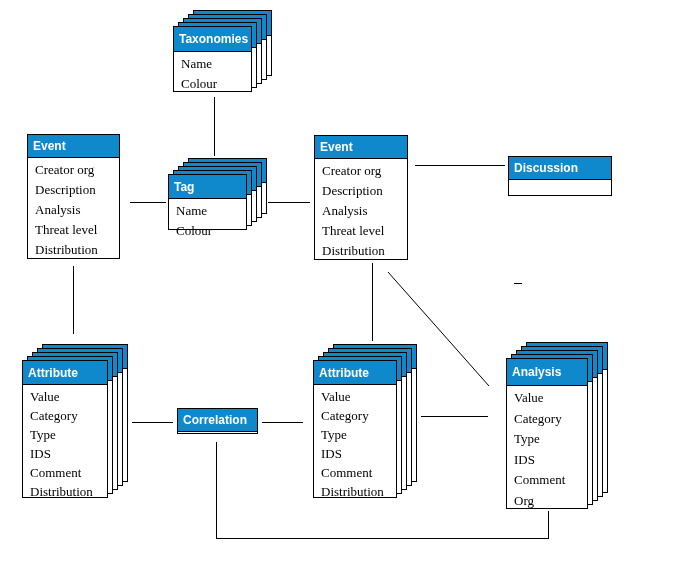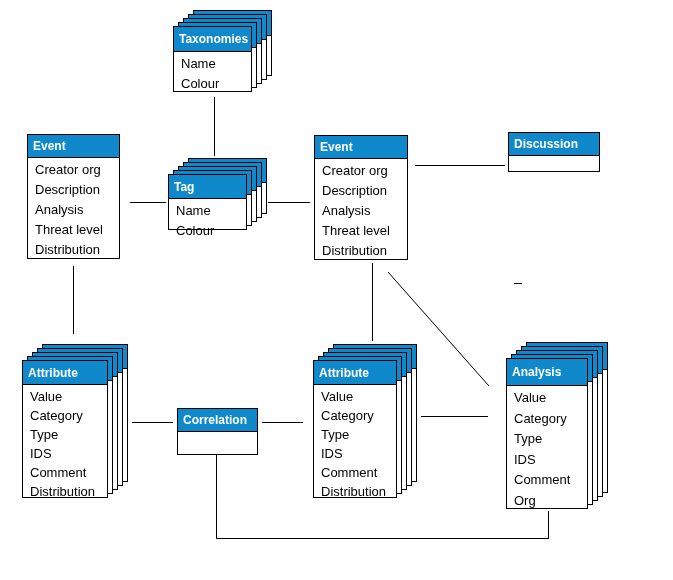--- a/index.html
+++ b/index.html
@@ -19,21 +19,21 @@
   .back.b2{transform:translate(10px,-8px);}
   .back.b3{transform:translate(15px,-12px);}
   .back.b4{transform:translate(20px,-16px);}
   .hd{
     height:var(--hh,23px);background:var(--header-blue,#1088cc);
     border-bottom:1px solid var(--line-black,#000);box-sizing:border-box;
     color:var(--title-text,#fff);font-weight:bold;font-size:12px;
     display:flex;align-items:center;padding-left:5px;overflow:hidden;white-space:nowrap;
   }
   .back .hd{padding-left:0;}
-  .rows{padding-top:2px;}
+  .rows{padding-top:2px;font-family:Liberation Serif, serif;}
   .row{
     line-height:var(--rh,20px);padding-left:7px;font-size:13px;
     color:var(--body-text,#000);white-space:nowrap;overflow:hidden;
   }
 </style>
 </head>
 <body>
 
 <div class="canvas">
 
@@ -115,21 +115,21 @@
       <div class="rows">
         <div class="row">Creator org</div>
         <div class="row">Description</div>
         <div class="row">Analysis</div>
         <div class="row">Threat level</div>
         <div class="row">Distribution</div>
       </div>
     </div>
   </div>
 
-  <div class="entity" style="left:508px;top:132px;width:92px;height:40px;--hh:23px">
+  <div class="entity" style="left:508px;top:156px;width:104px;height:40px;--hh:23px">
     <div class="page front">
       <div class="hd">Discussion</div>
       <div class="rows"></div>
     </div>
   </div>
 
   <div class="entity" style="left:22px;top:360px;width:86px;height:138px;--hh:24px;--rh:19px">
     <div class="page back b4">
         <div class="hd"></div>
       </div>
@@ -148,21 +148,21 @@
         <div class="row">Value</div>
         <div class="row">Category</div>
         <div class="row">Type</div>
         <div class="row">IDS</div>
         <div class="row">Comment</div>
         <div class="row">Distribution</div>
       </div>
     </div>
   </div>
 
-  <div class="entity" style="left:177px;top:408px;width:81px;height:47px;--hh:23px">
+  <div class="entity" style="left:177px;top:408px;width:81px;height:26px;--hh:23px">
     <div class="page front">
       <div class="hd">Correlation</div>
       <div class="rows"></div>
     </div>
   </div>
 
   <div class="entity" style="left:313px;top:360px;width:84px;height:138px;--hh:24px;--rh:19px">
     <div class="page back b4">
         <div class="hd"></div>
       </div>

